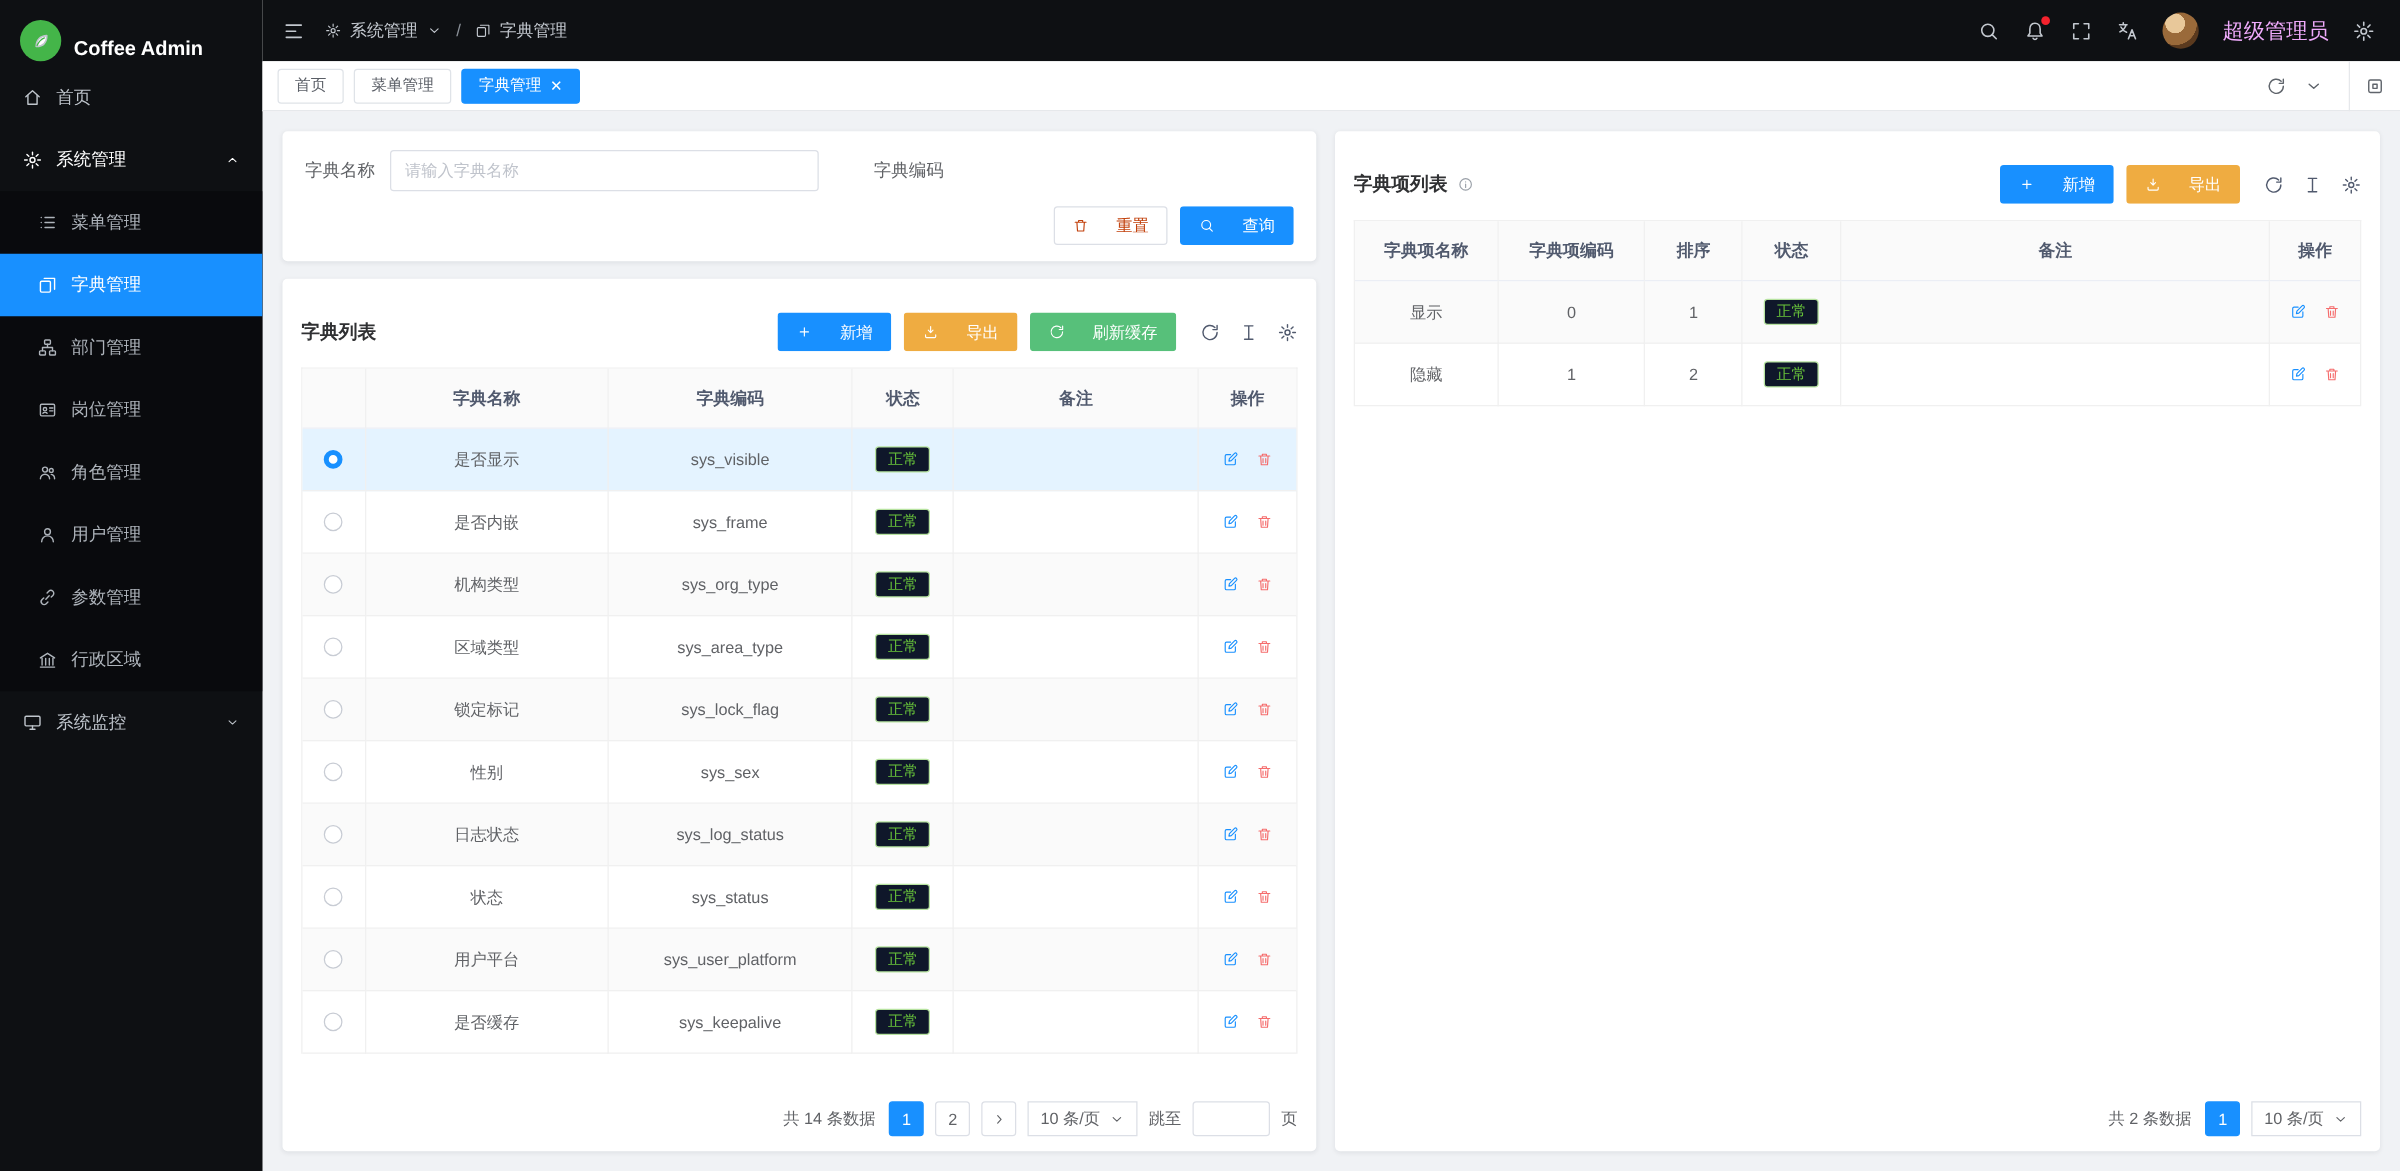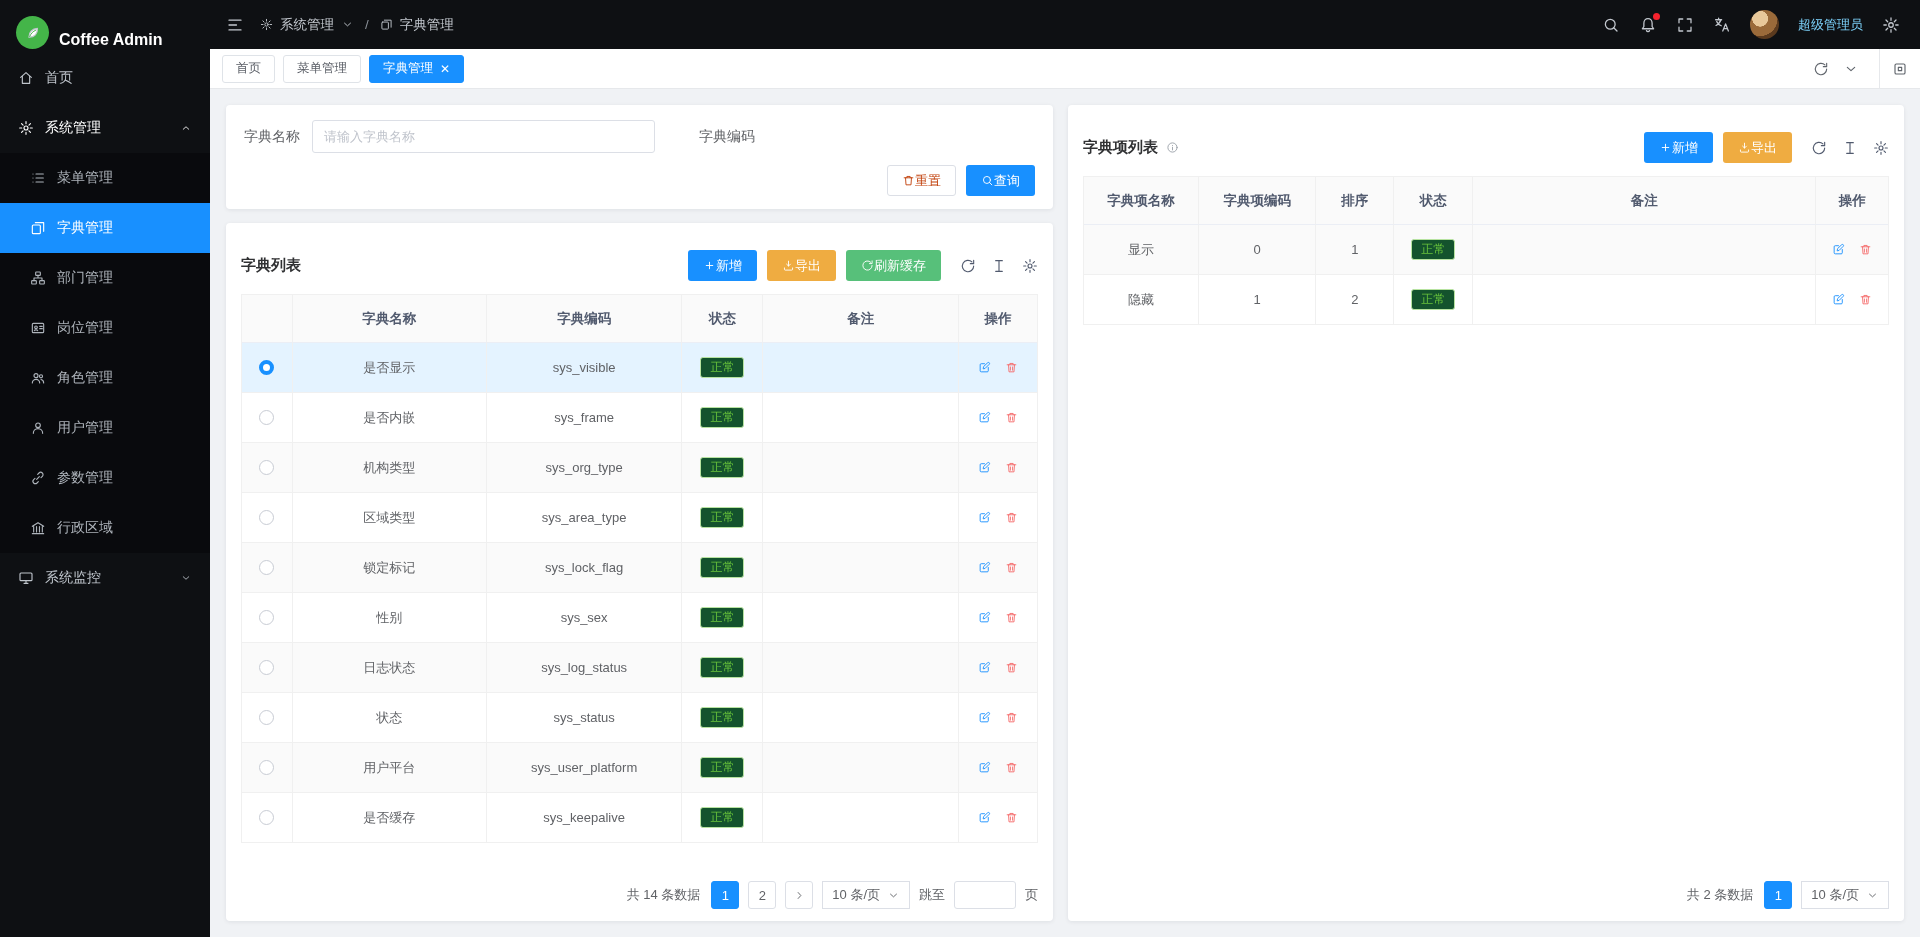--- a/index.html
+++ b/index.html
@@ -31,21 +31,21 @@
 
   
   .topbar{height:49px;background:#0e1013;display:flex;align-items:center;padding:0 20px 0 16px;color:#c3c8cf;gap:16px;flex-shrink:0}
   .crumb{display:flex;align-items:center;gap:7px;font-size:13.5px}
   .crumb .sep{color:#8a9098;margin:0 4px}
   .topbar-right{margin-left:auto;display:flex;align-items:center;gap:19px}
   .bellwrap{position:relative;display:flex}
   .bellwrap .dot{position:absolute;top:-3px;right:-3px;width:7px;height:7px;border-radius:50%;background:#f5222d}
   .avatar{width:29px;height:29px;border-radius:50%;flex-shrink:0;
     background:radial-gradient(circle at 35% 30%,#e8c89a 0 28%,#9a6a3a 29% 62%,#5b3a1e 63% 100%)}
-  .uname{font-size:13px;color:#7dd3fc}
+  .uname{font-size:17px;color:#f0abfc}
 
   
   .tabbar{height:40px;background:#fff;border-bottom:1px solid #e6e8eb;display:flex;align-items:center;padding:0 0 0 12px;gap:8px;flex-shrink:0}
   .tab{height:28px;display:inline-flex;align-items:center;gap:7px;padding:0 13px;border:1px solid #dfe3e8;border-radius:3px;
     font-size:12.5px;color:#5a5e66;background:#fff;cursor:pointer;white-space:nowrap}
   .tab.active{background:#1890ff;border-color:#1890ff;color:#fff}
   .tab .x{font-size:12px;line-height:1;cursor:pointer}
   .tabbar-right{margin-left:auto;display:flex;align-items:center;gap:14px;color:#5f646b;padding-right:12px}
   .tab-corner{height:40px;display:flex;align-items:center;padding:0 12px;border-left:1px solid #e6e8eb;color:#5f646b}
 
@@ -56,21 +56,21 @@
   .right-col{flex:1;min-width:0;display:flex}
 
   
   .search-card{padding:15px 18px 13px;display:flex;flex-direction:column;gap:12px}
   .form-row{display:flex;align-items:center;gap:44px}
   .fitem{display:flex;align-items:center;gap:12px}
   .flabel{font-size:14px;color:#606266;white-space:nowrap}
   .finput{width:343px;height:33px;border:1px solid #dcdfe6;border-radius:3px;padding:0 11px;font-size:13px;color:#303133;outline:none;font-family:inherit}
   .finput::placeholder{color:#c0c4cc}
   .btn-row{display:flex;justify-content:flex-end;gap:10px}
-  .btn{height:31px;display:inline-flex;align-items:center;gap:0;padding:0 14px;border-radius:3px;font-size:13px;
+  .btn{height:31px;display:inline-flex;align-items:center;gap:22px;padding:0 14px;border-radius:3px;font-size:13px;
     border:1px solid transparent;cursor:pointer;background:#fff;white-space:nowrap;font-family:inherit}
   .btn.plain{border-color:#dcdfe6;color:#c2410c}
   .btn.primary{background:#1890ff;color:#fff}
   .btn.warning{background:#efac41;color:#fff}
   .btn.success{background:#57c07a;color:#fff}
 
   
   .list-card{flex:1;display:flex;flex-direction:column;padding:27px 15px 12px;min-height:0}
   .card-head{display:flex;align-items:center;margin-bottom:13px;gap:6px}
   .card-title{font-size:15px;font-weight:bold;color:#303133;white-space:nowrap}
@@ -88,21 +88,21 @@
   .trow{display:flex;cursor:pointer}
   .trow:nth-child(even){background:#fafafa}
   .trow.selected{background:#e4f3ff}
   .td{height:50px;display:flex;align-items:center;justify-content:center;font-size:13px;color:#606266;
     border-bottom:1px solid #f0f0f0;border-right:1px solid #f0f0f0;gap:14px}
   .lt .c0{width:6.4%}.lt .c1{width:24.4%}.lt .c2{width:24.6%}.lt .c3{width:10.2%}.lt .c4{width:24.6%}.lt .c5{width:9.8%}
   .rt .c0{width:14.3%}.rt .c1{width:14.6%}.rt .c2{width:9.7%}.rt .c3{width:9.8%}.rt .c4{width:42.7%}.rt .c5{width:8.9%}
 
   .radio{width:15px;height:15px;border:1px solid #c8ccd4;border-radius:50%;background:#fff;display:inline-block;cursor:pointer}
   .radio.checked{border:4.5px solid #1890ff}
-  .badge{font-size:12px;color:#67c23a;background:#14532d;border:1px solid #b7e3a0;border-radius:3px;padding:3px 9px;line-height:1.1;white-space:nowrap}
+  .badge{font-size:12px;color:#67c23a;background:#0f172a;border:1px solid #b7e3a0;border-radius:3px;padding:3px 9px;line-height:1.1;white-space:nowrap}
   .act{cursor:pointer}
   .act.edit{color:#1890ff}
   .act.del{color:#f56c6c}
 
   
   .pager{margin-top:auto;display:flex;align-items:center;justify-content:flex-end;gap:9px;font-size:13px;color:#606266;padding-top:12px}
   .ptotal{margin-right:2px;white-space:nowrap}
   .pbtn{min-width:28px;height:28px;border:1px solid #dcdfe6;border-radius:3px;display:inline-flex;align-items:center;justify-content:center;
     background:#fff;font-size:13px;color:#606266;cursor:pointer;padding:0 6px}
   .pbtn.active{background:#1890ff;border-color:#1890ff;color:#fff}

